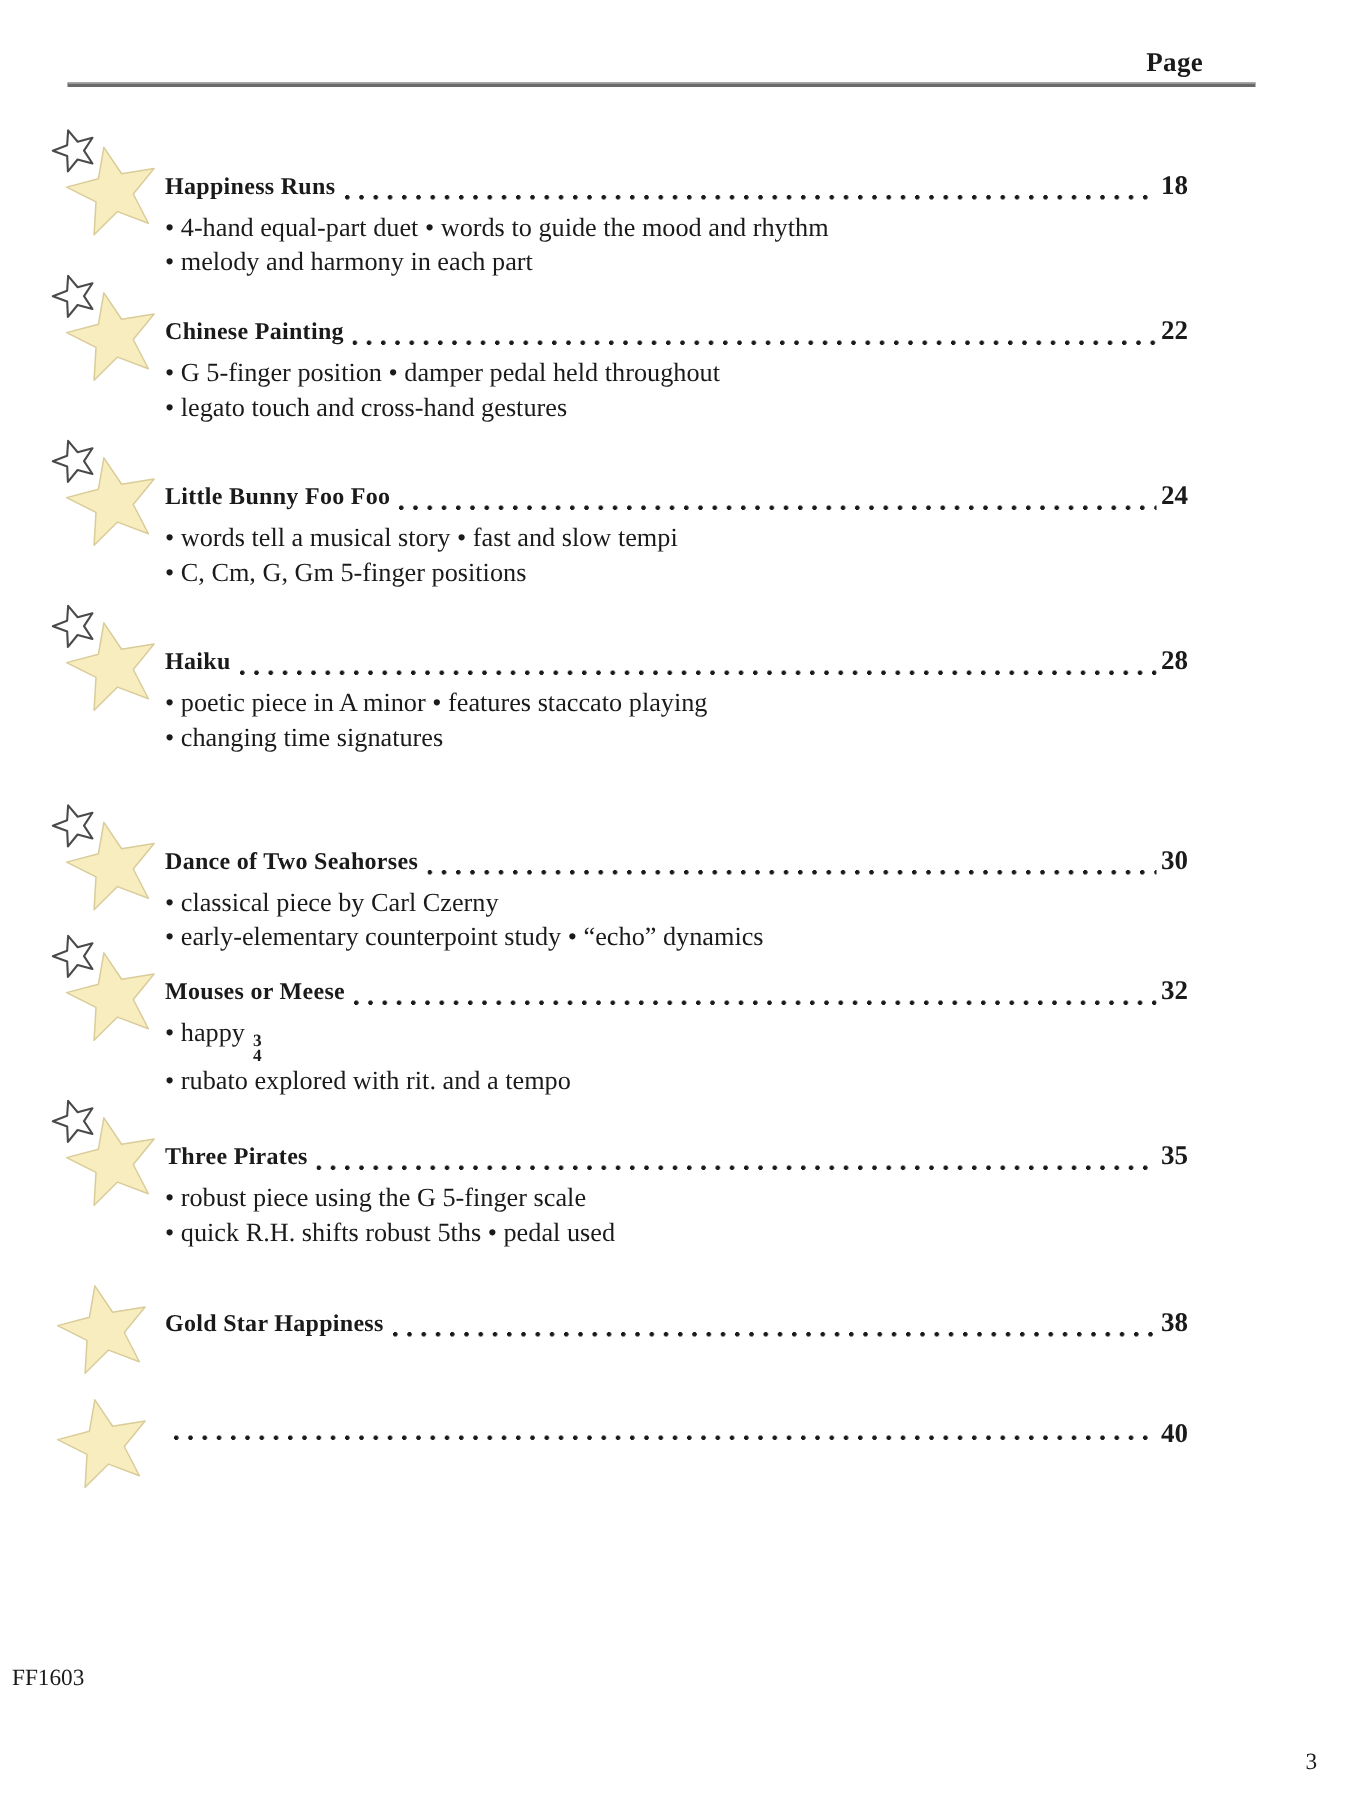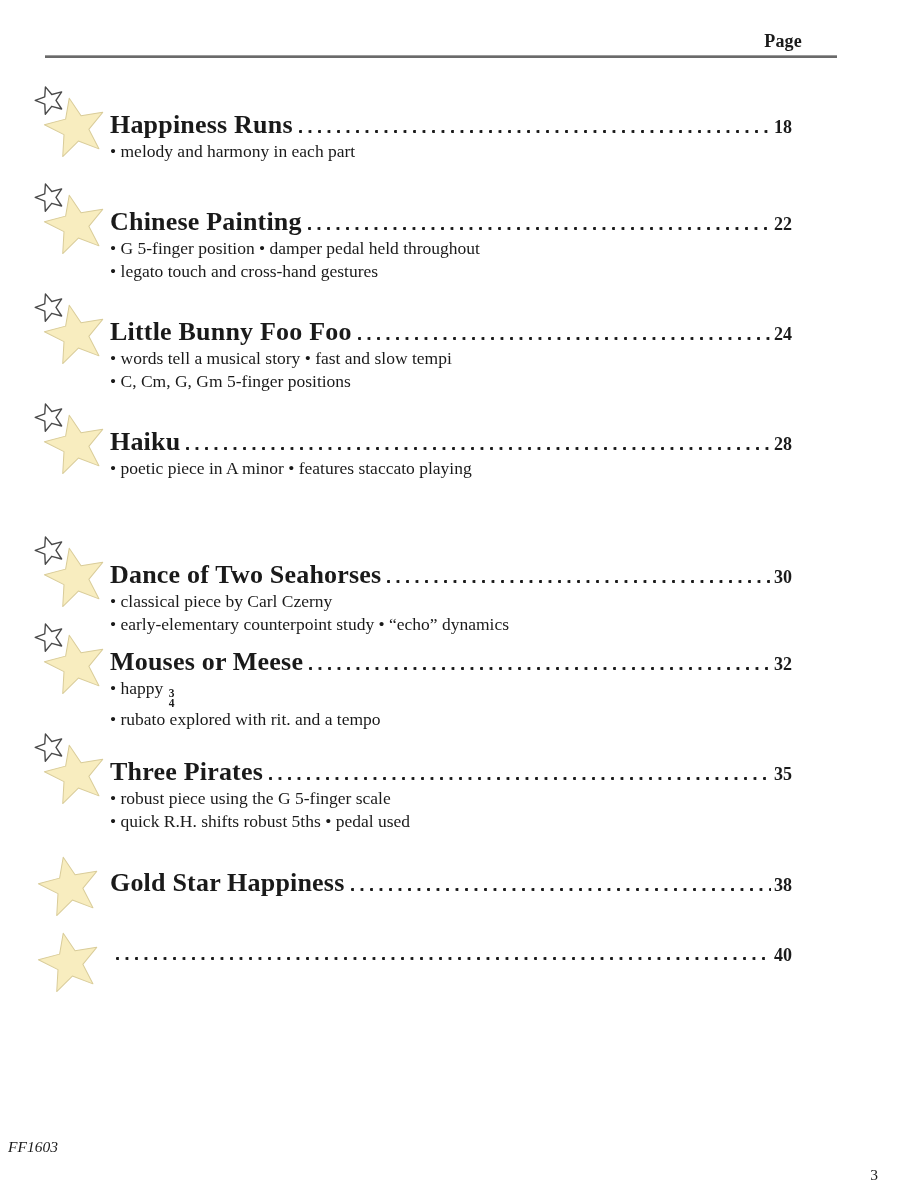--- a/index.html
+++ b/index.html
@@ -30,42 +30,42 @@
   .star-wrap { position:absolute; left:32px; top:-26px; width:80px; height:92px; }
   .star-wrap.no-small { top:-16px; }
   .small-star { position:absolute; left:2px; top:0; transform:rotate(-18deg); }
   .big-star  { position:absolute; left:10px; top:11px; transform:rotate(-12deg); }
   .no-small .big-star { left:4px; top:2px; }
 
   .content { margin-left:110px; margin-right:108px; }
 
   .title-row { display:flex; align-items:baseline; }
   .title {
-    font-weight:bold; font-size:26px; line-height:28px;
+    font-weight:bold; font-size:16px; line-height:28px;
     white-space:nowrap; letter-spacing:0.2px;
   }
   .dots {
     flex:1 1 auto; align-self:flex-end;
     height:3px; margin:0 3px 6px 6px;
     background-image:radial-gradient(circle at 1.5px 1.5px, #1a1a1a 1.35px, rgba(0,0,0,0) 1.65px);
     background-size:9.5px 3px; background-repeat:repeat-x;
   }
   .pagenum { font-weight:bold; font-size:18px; white-space:nowrap;text-align:center; }
 
   .bullets { margin-top:1px; }
   .bline { font-size:17.5px; line-height:23px; }
   .em { }
   .ts {
     display:inline-flex; flex-direction:column; align-items:center;
     font-weight:bold; font-size:11.5px; line-height:10px;
     vertical-align:-3px; padding:0 1px;
   }
 
   
-  .footer-code { position:absolute; left:8px; top:1138px; font-size:15.5px;font-style:italic; }
+  .footer-code { position:absolute; left:8px; top:1110px; font-size:15.5px; }
   .footer-page { position:absolute; right:22px; top:1166px; font-size:15.5px; }
 </style>
 </head>
 <body>
 
 <div class="page">
 
   <div class="page-label">Page</div>
   <div class="header-rule"></div>
 
@@ -79,20 +79,21 @@
         <polygon points="34,1.5 41.9,21.2 63.8,22.3 46.7,36 52.5,57.2 34,45.3 15.5,57.2 21.3,36 4.2,22.3 26.1,21.2" fill="#f8edbf" stroke="#d9cc99" stroke-width="1" stroke-linejoin="round"></polygon>
       </svg>
     </div>
     <div class="content">
       <div class="title-row">
         <span class="title">Happiness Runs</span>
         <span class="dots"></span>
         <span class="pagenum">18</span>
       </div>
       <div class="bullets">
+            <div class="bline"><span>• 4-hand equal-part duet • words to guide the mood and rhythm</span></div>
             <div class="bline"><span>• melody and harmony in each part</span></div>
           </div>
     </div>
   </div>
 
   <div class="entry" style="top: 208px;">
     <div class="star-wrap">
       <svg class="small-star" width="32" height="32" viewBox="0 0 32 32">
         <polygon points="16,1.2 19.7,10.4 29.9,10.9 21.9,17.3 24.6,27.2 16,21.6 7.4,27.2 10.1,17.3 2.1,10.9 12.3,10.4" fill="#ffffff" stroke="#4a4a4a" stroke-width="1.4" stroke-linejoin="round"></polygon>
       </svg>
@@ -145,20 +146,21 @@
       </svg>
     </div>
     <div class="content">
       <div class="title-row">
         <span class="title">Haiku</span>
         <span class="dots"></span>
         <span class="pagenum">28</span>
       </div>
       <div class="bullets">
             <div class="bline"><span>• poetic piece in A minor • features </span><span class="em">staccato</span><span> playing</span></div>
+            <div class="bline"><span>• changing time signatures</span></div>
           </div>
     </div>
   </div>
 
   <div class="entry" style="top: 537px; margin-top: 24px;">
     <div class="star-wrap">
       <svg class="small-star" width="32" height="32" viewBox="0 0 32 32">
         <polygon points="16,1.2 19.7,10.4 29.9,10.9 21.9,17.3 24.6,27.2 16,21.6 7.4,27.2 10.1,17.3 2.1,10.9 12.3,10.4" fill="#ffffff" stroke="#4a4a4a" stroke-width="1.4" stroke-linejoin="round"></polygon>
       </svg>
       <svg class="big-star" width="68" height="68" viewBox="0 0 68 68">

